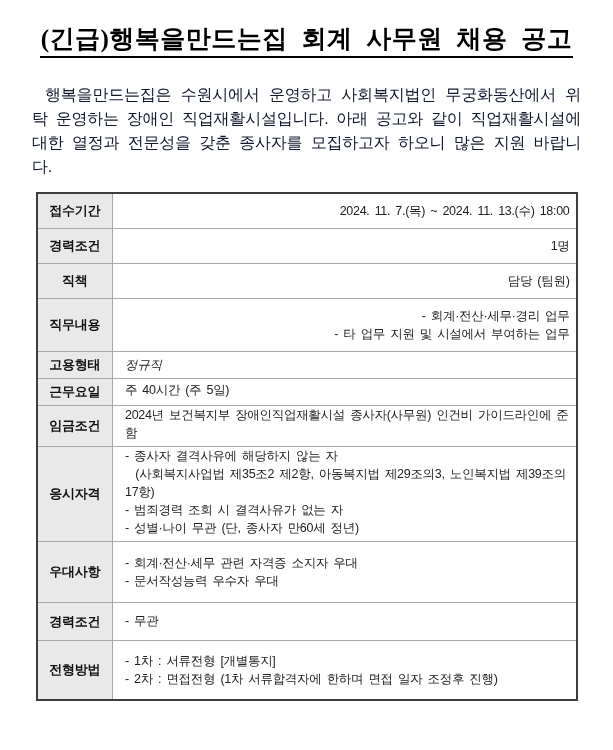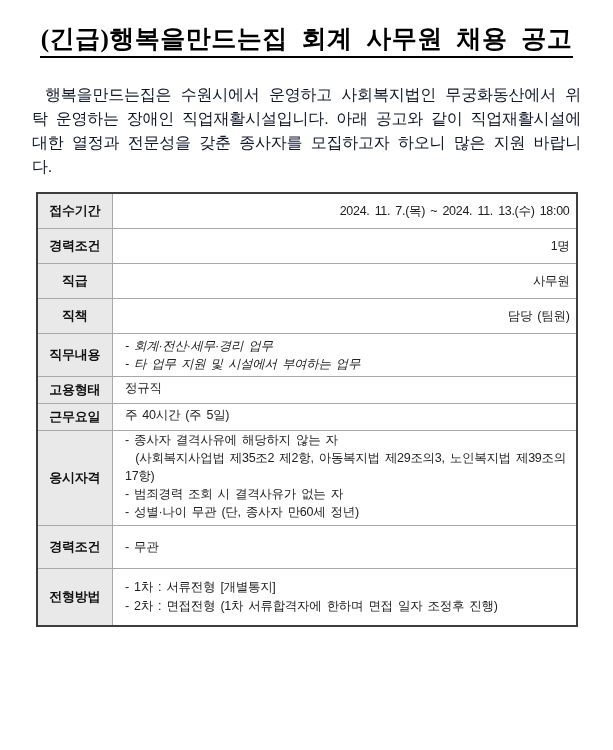--- a/index.html
+++ b/index.html
@@ -100,46 +100,51 @@
     <tbody>
       <tr>
         <td class="row-label">접수기간</td>
         <td class="row-value">2024. 11. 7.(목) ~ 2024. 11. 13.(수) 18:00</td>
       </tr>
       <tr>
         <td class="row-label">경력조건</td>
         <td class="row-value">1명</td>
       </tr>
       <tr>
-        <td class="row-label">직급</td>
-        <td class="row-value">사무원</td>
-      </tr>
-      <tr>
         <td class="row-label">직책</td>
         <td class="row-value">담당 (팀원)</td>
       </tr>
       <tr>
         <td class="row-label">직무내용</td>
         <td class="row-value">- 회계·전산·세무·경리 업무
 - 타 업무 지원 및 시설에서 부여하는 업무</td>
       </tr>
       <tr>
         <td class="row-label">고용형태</td>
         <td class="row-value">정규직</td>
       </tr>
       <tr>
         <td class="row-label">근무요일</td>
         <td class="row-value">주 40시간 (주 5일)</td>
       </tr>
       <tr>
+        <td class="row-label">임금조건</td>
+        <td class="row-value">2024년 보건복지부 장애인직업재활시설 종사자(사무원) 인건비 가이드라인에 준함</td>
+      </tr>
+      <tr>
         <td class="row-label">응시자격</td>
         <td class="row-value">- 종사자 결격사유에 해당하지 않는 자
   (사회복지사업법 제35조2 제2항, 아동복지법 제29조의3, 노인복지법 제39조의17항)
 - 범죄경력 조회 시 결격사유가 없는 자
 - 성별·나이 무관 (단, 종사자 만60세 정년)</td>
+      </tr>
+      <tr>
+        <td class="row-label">우대사항</td>
+        <td class="row-value">- 회계·전산·세무 관련 자격증 소지자 우대
+- 문서작성능력 우수자 우대</td>
       </tr>
       <tr>
         <td class="row-label">경력조건</td>
         <td class="row-value">- 무관</td>
       </tr>
       <tr>
         <td class="row-label">전형방법</td>
         <td class="row-value">- 1차 : 서류전형 [개별통지]
 - 2차 : 면접전형 (1차 서류합격자에 한하며 면접 일자 조정후 진행)</td>
       </tr>

